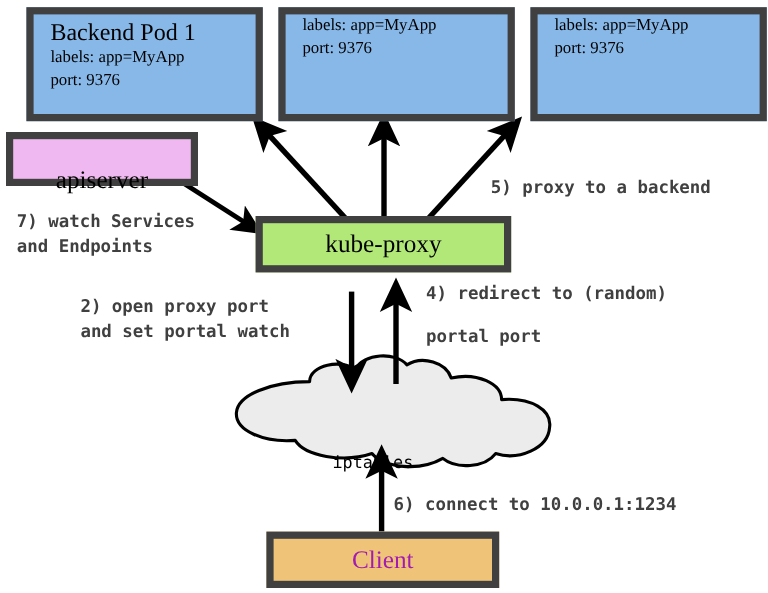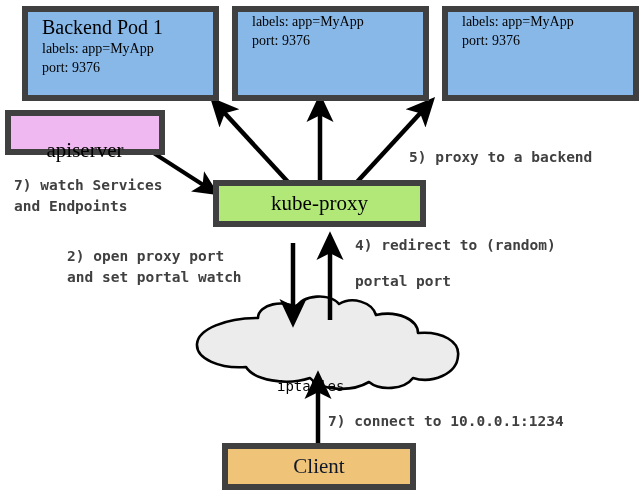--- a/index.html
+++ b/index.html
@@ -70,21 +70,21 @@
     white-space: nowrap;
   }
   .client-box {
     background: #efc479;
     display: flex;
     align-items: center;
     justify-content: center;
   }
   .client-label {
     font-size: 21px;
-    color: #0f172a;
+    color: #a21caf;
     white-space: nowrap;
   }
   .cloud-label {
     position: absolute;
     font-size: 14px;
     color: #000;
     white-space: nowrap;
     z-index: 3;
   }
   .annot {
@@ -163,18 +163,18 @@
 <div class="box client-box" style="left:222px; top:443px; width:194px; height:47px;">
   <span class="client-label">Client</span>
 </div>
 
 <div class="annot" style="left:14px; top:175px;">7) watch Services</div>
 <div class="annot" style="left:14px; top:196px;">and Endpoints</div>
 
 <div class="annot" style="left:67px; top:246px;">2) open proxy port</div>
 <div class="annot" style="left:67px; top:267px;">and set portal watch</div>
 
-<div class="annot" style="left:328px; top:411px;">7) connect to 10.0.0.1:1234</div>
+<div class="annot" style="left:328px; top:411px;">6) connect to 10.0.0.1:1234</div>
 
 <div class="annot" style="left:355px; top:235px;">4) redirect to (random)</div>
 <div class="annot" style="left:355px; top:271px;">portal port</div>
 
 <div class="annot" style="left:409px; top:147px;">5) proxy to a backend</div>
 
 </body></html>

